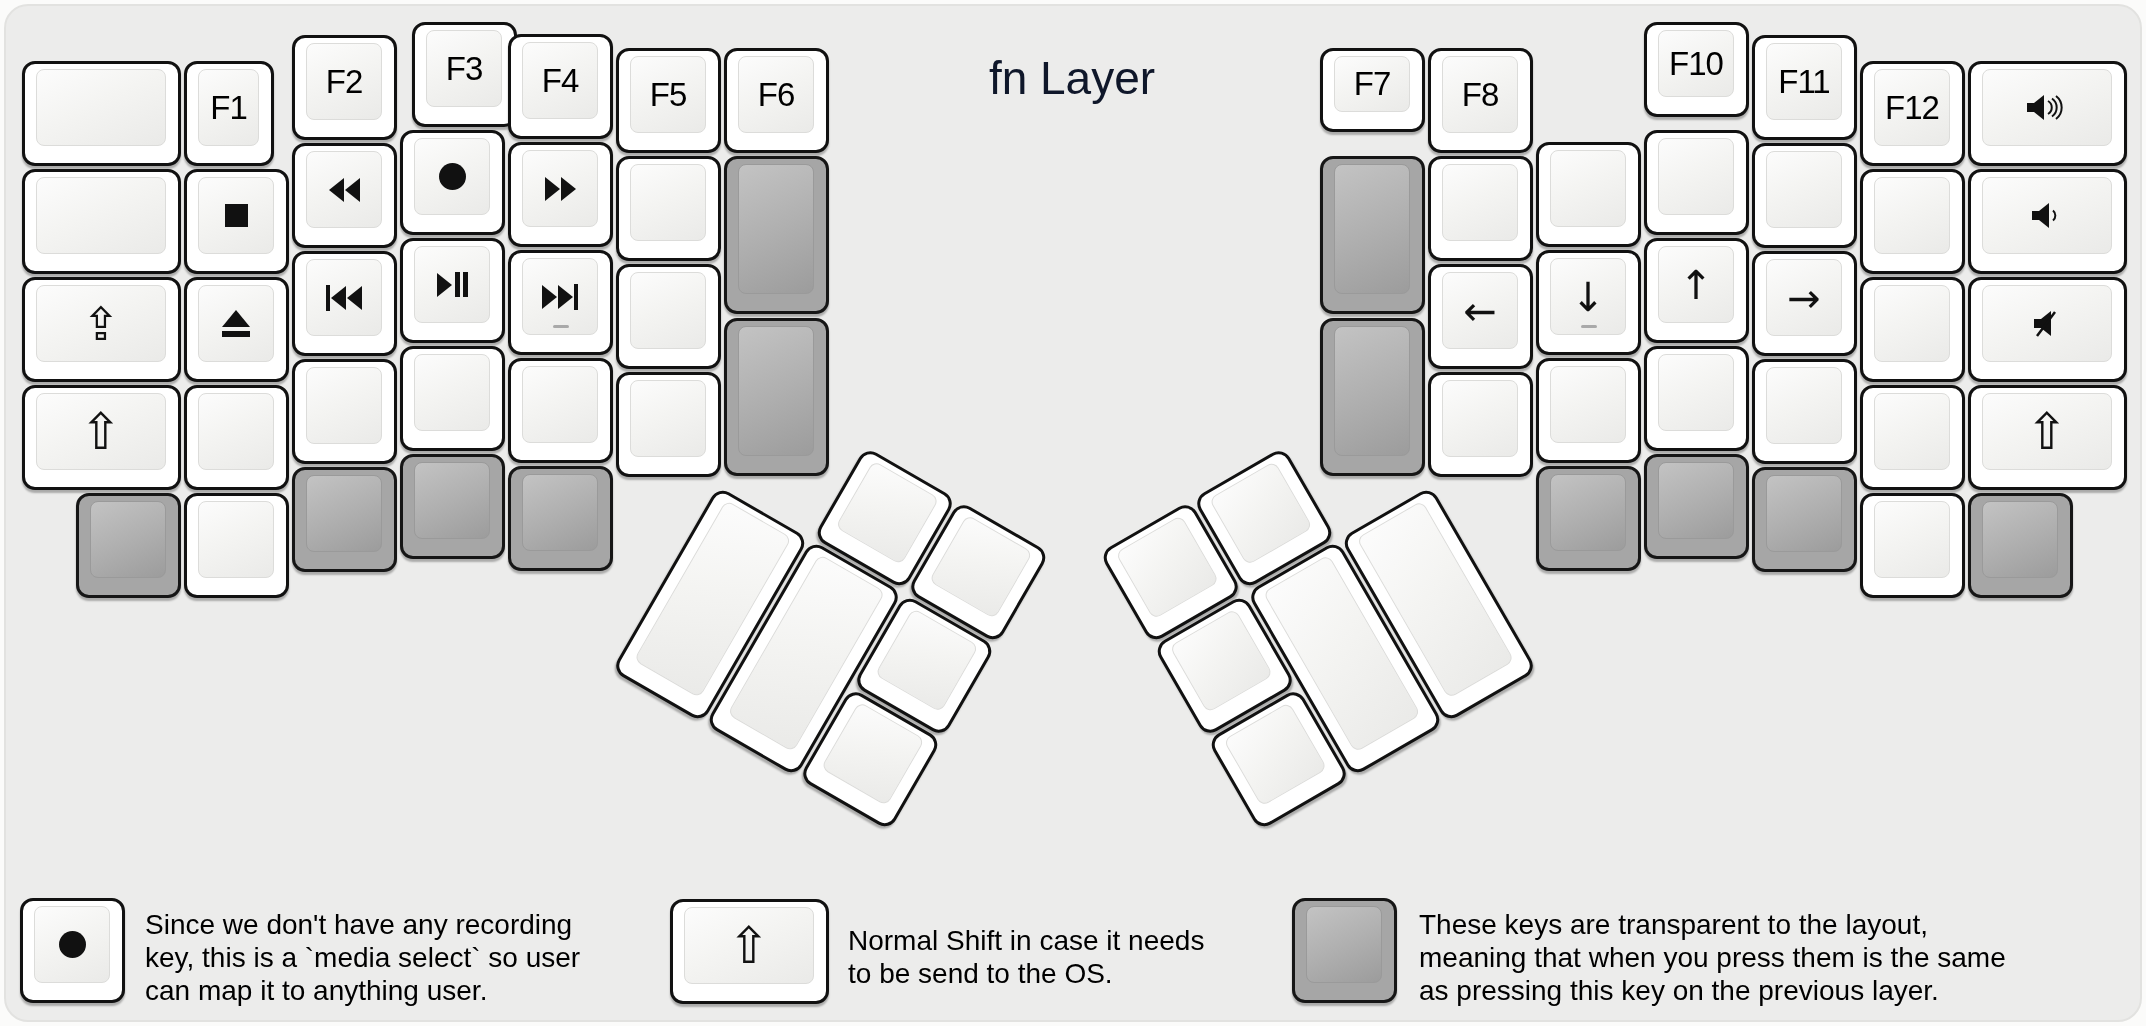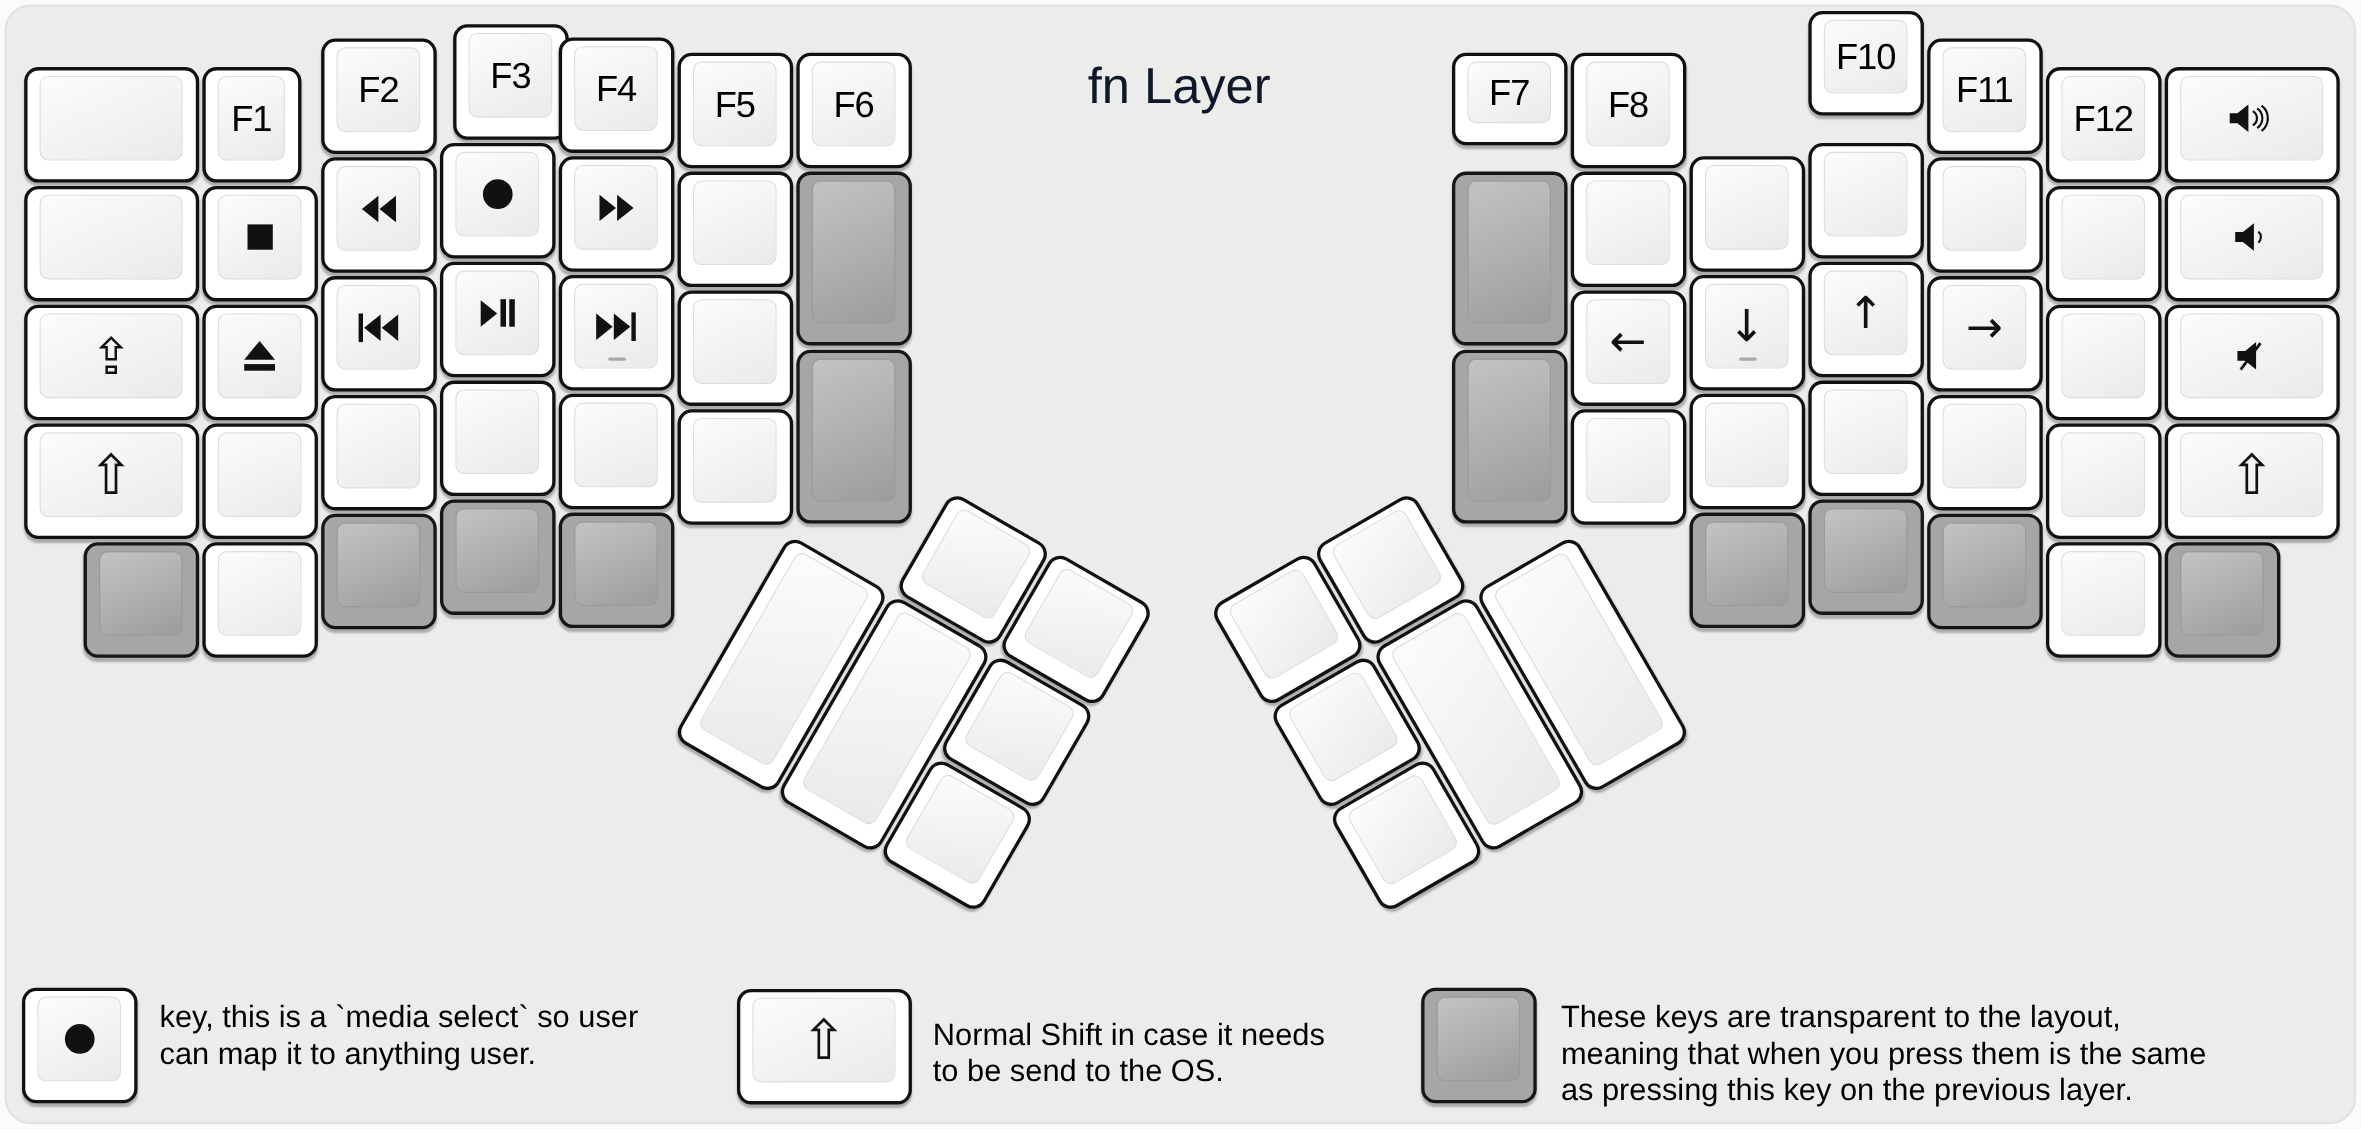--- a/index.html
+++ b/index.html
@@ -227,21 +227,21 @@
       </div>
       <div class="key white" style="left: 1536px; top: 250px; width: 105px; height: 105px;">
         <div class="cap">
           <span class="sym arrow">↓</span>
         </div>
         <i class="homing"></i>
       </div>
       <div class="key white" style="left: 1536px; top: 358px; width: 105px; height: 105px;">
         <div class="cap"></div>
       </div>
-      <div class="key white" style="left: 1644px; top: 10px; width: 105px; height: 95px;">
+      <div class="key white" style="left: 1644px; top: 22px; width: 105px; height: 95px;">
         <div class="cap">
           <span class="klabel">F10</span>
         </div>
       </div>
       <div class="key white" style="left: 1644px; top: 130px; width: 105px; height: 105px;">
         <div class="cap"></div>
       </div>
       <div class="key white" style="left: 1644px; top: 238px; width: 105px; height: 105px;">
         <div class="cap">
           <span class="sym arrow">↑</span>
@@ -367,20 +367,21 @@
         </div>
       </div>
     </div>
   <div id="legend-layer">
       <div class="key white" style="left: 20px; top: 898px; width: 105px; height: 105px;">
         <div class="cap">
           <span class="ic-rec"></span>
         </div>
       </div>
       <div class="legend-text" style="left: 145px; top: 908px;">
+        <div>Since we don't have any recording</div>
         <div>key, this is a `media select` so user</div>
         <div>can map it to anything user.</div>
       </div>
       <div class="key white" style="left: 670px; top: 899px; width: 159px; height: 105px;">
         <div class="cap">
           <span class="sym shift">⇧</span>
         </div>
       </div>
       <div class="legend-text" style="left: 848px; top: 924px;">
         <div>Normal Shift in case it needs</div>

